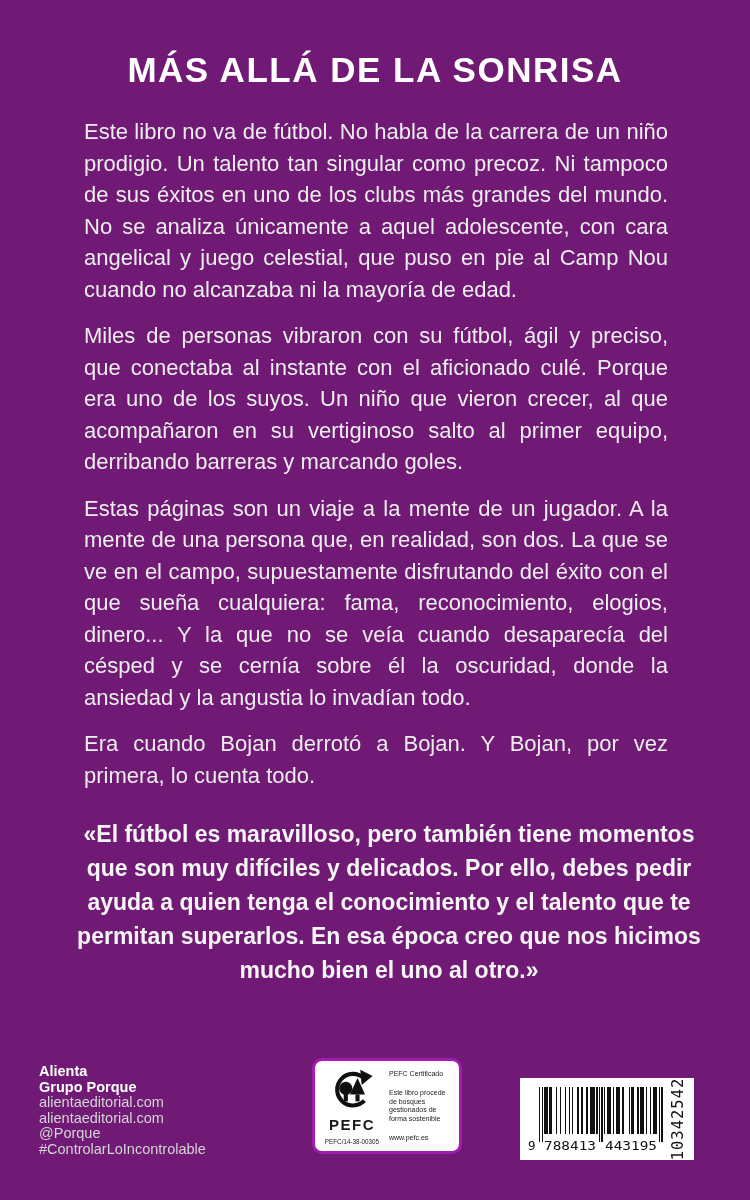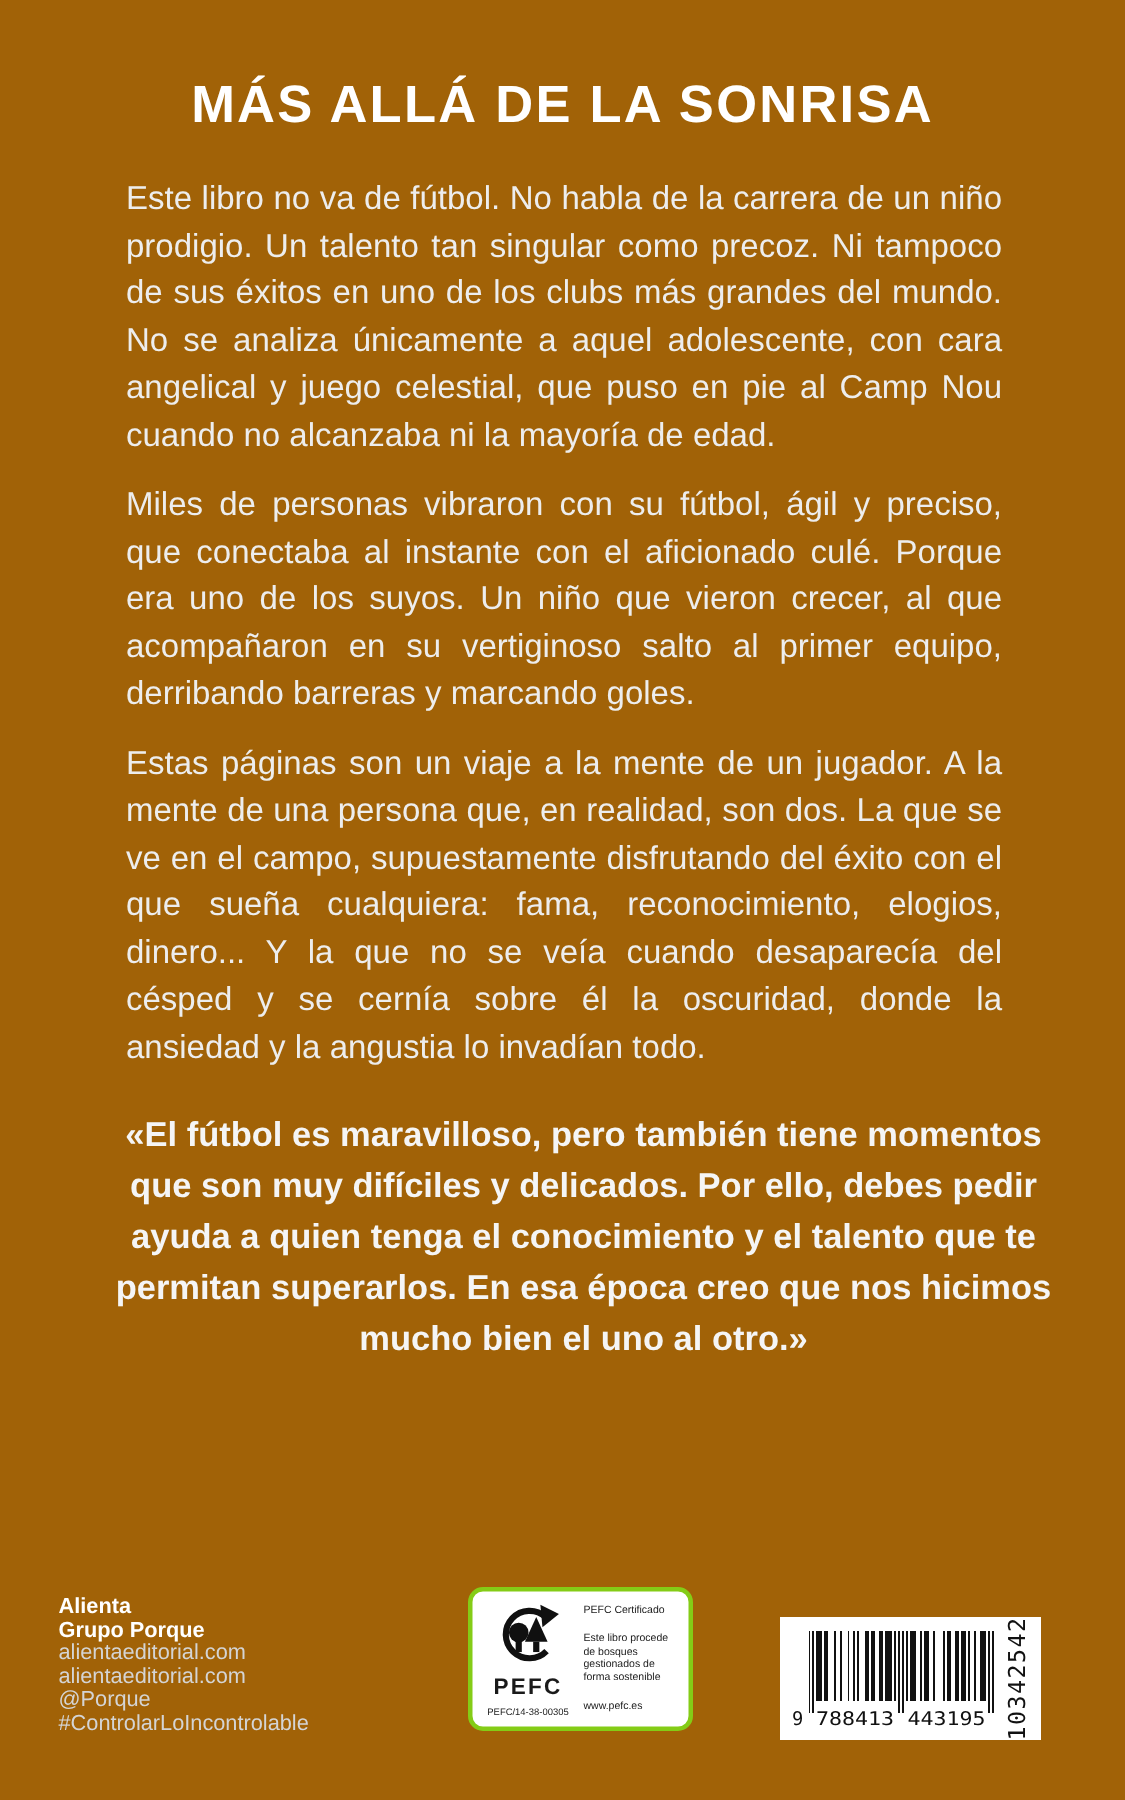--- a/index.html
+++ b/index.html
@@ -1,19 +1,19 @@
 <!DOCTYPE html>
 <html><head>
 <meta charset="utf-8">
 <style>
   html,body{margin:0;padding:0;background:#222;}
   .cover{
     position:relative;
     width:750px;height:1200px;
-    background:#a16207;
+    background:#701a75;
     font-family:"Liberation Sans",sans-serif;
     overflow:hidden;
     margin:0 auto;
   }
   
   .title{
     margin:0;
     padding-top:50px;
     text-align:center;
     font-size:35px;
@@ -63,21 +63,21 @@
     color:#d4d4d4;
   }
   .publisher .bold-line{color:#ffffff;font-weight:700;}
   
   .pefc-label{
     position:absolute;
     left:312px;top:1058px;
     width:150px;height:96px;
     box-sizing:border-box;
     background:#ffffff;
-    border:3px solid #84cc16;
+    border:3px solid #a21caf;
     border-radius:10px;
     padding:6px 7px;
     display:flex;
     gap:7px;
     color:#1a1a1a;
   }
   .pefc-left{
     width:60px;
     display:flex;flex-direction:column;align-items:center;justify-content:space-between;
   }
@@ -125,20 +125,21 @@
 <body>
 
 <div class="cover">
 
   <h1 class="title">MÁS ALLÁ DE LA SONRISA</h1>
 
   <div class="body-text">
     <p>Este libro no va de fútbol. No habla de la carrera de un niño prodigio. Un talento tan singular como precoz. Ni tampoco de sus éxitos en uno de los clubs más grandes del mundo. No se analiza únicamente a aquel adolescente, con cara angelical y juego celestial, que puso en pie al Camp Nou cuando no alcanzaba ni la mayoría de edad.</p>
     <p>Miles de personas vibraron con su fútbol, ágil y preciso, que conectaba al instante con el aficionado culé. Porque era uno de los suyos. Un niño que vieron crecer, al que acompañaron en su vertiginoso salto al primer equipo, derribando barreras y marcando goles.</p>
     <p>Estas páginas son un viaje a la mente de un jugador. A la mente de una persona que, en realidad, son dos. La que se ve en el campo, supuestamente disfrutando del éxito con el que sueña cualquiera: fama, reconocimiento, elogios, dinero... Y la que no se veía cuando desaparecía del césped y se cernía sobre él la oscuridad, donde la ansiedad y la angustia lo invadían todo.</p>
+    <p>Era cuando Bojan derrotó a Bojan. Y Bojan, por vez primera, lo cuenta todo.</p>
   </div>
 
   <div class="quote-block">
     <p class="quote-text">«El fútbol es maravilloso, pero también tiene momentos que son muy difíciles y delicados. Por ello, debes pedir ayuda a quien tenga el conocimiento y el talento que te permitan superarlos. En esa época creo que nos hicimos mucho bien el uno al otro.»</p>
   </div>
 
   <div class="publisher">
     <div class="bold-line">Alienta</div>
     <div class="bold-line">Grupo Porque</div>
     <div>alientaeditorial.com</div>

